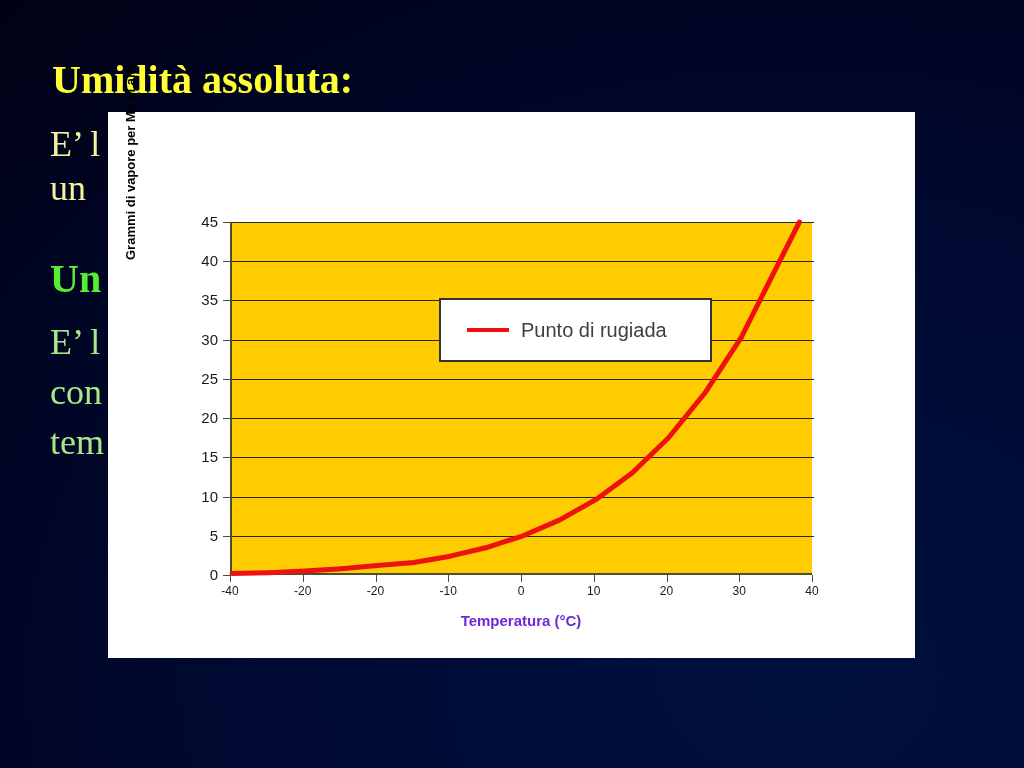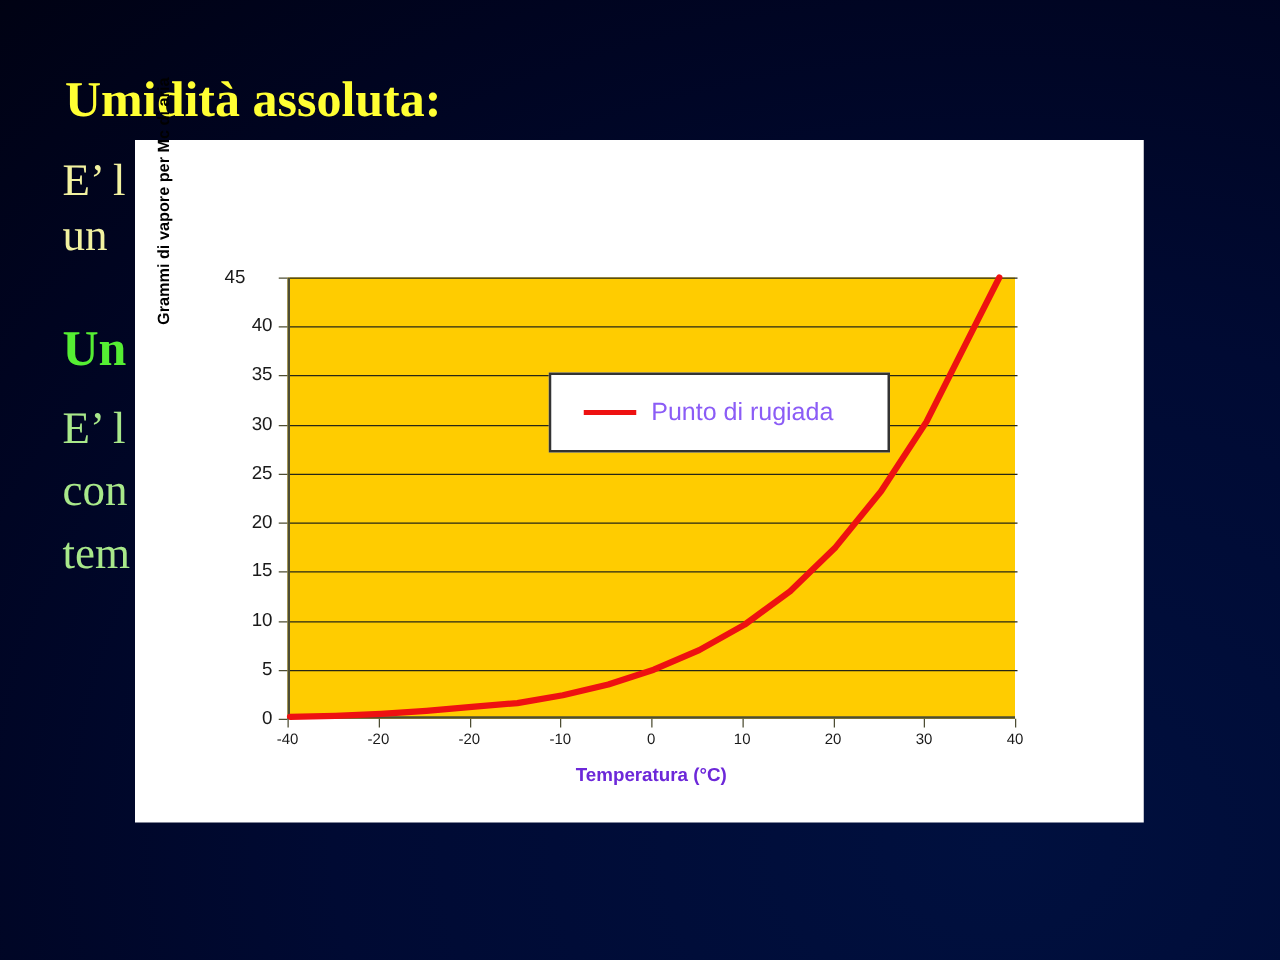--- a/index.html
+++ b/index.html
@@ -211,21 +211,21 @@
   #legend .swatch {
     width: 42px;
     height: 4px;
     background: #ee1111;
     margin-right: 12px;
     flex: 0 0 auto;
   }
   #legend .legend-text {
     font-family: "Liberation Sans", sans-serif;
     font-size: 20px;
-    color: #8b5cf6;
+    color: #404040;
     white-space: nowrap;
   }
 </style>
 </head>
 <body>
 
 <div id="slide">
 
   <div class="slide-heading">Umidità assoluta:</div>
 
@@ -274,21 +274,21 @@
           <div class="ytick-label" style="top: 196.111px;">20</div>
           <div class="ytick-mark" style="top: 196.111px;"></div>
           <div class="ytick-label" style="top: 156.889px;">25</div>
           <div class="ytick-mark" style="top: 156.889px;"></div>
           <div class="ytick-label" style="top: 117.667px;">30</div>
           <div class="ytick-mark" style="top: 117.667px;"></div>
           <div class="ytick-label" style="top: 78.4444px;">35</div>
           <div class="ytick-mark" style="top: 78.4444px;"></div>
           <div class="ytick-label" style="top: 39.2222px;">40</div>
           <div class="ytick-mark" style="top: 39.2222px;"></div>
-          <div class="ytick-label" style="top: 0px; text-align: center;">45</div>
+          <div class="ytick-label" style="top: 0px;">45</div>
           <div class="ytick-mark" style="top: 0px;"></div>
         </div>
       <div id="x-axis-ticks">
           <div class="xtick-label" style="left: 0px;">-40</div>
           <div class="xtick-mark" style="left: 0px;"></div>
           <div class="xtick-label" style="left: 72.75px;">-20</div>
           <div class="xtick-mark" style="left: 72.75px;"></div>
           <div class="xtick-label" style="left: 145.5px;">-20</div>
           <div class="xtick-mark" style="left: 145.5px;"></div>
           <div class="xtick-label" style="left: 218.25px;">-10</div>

